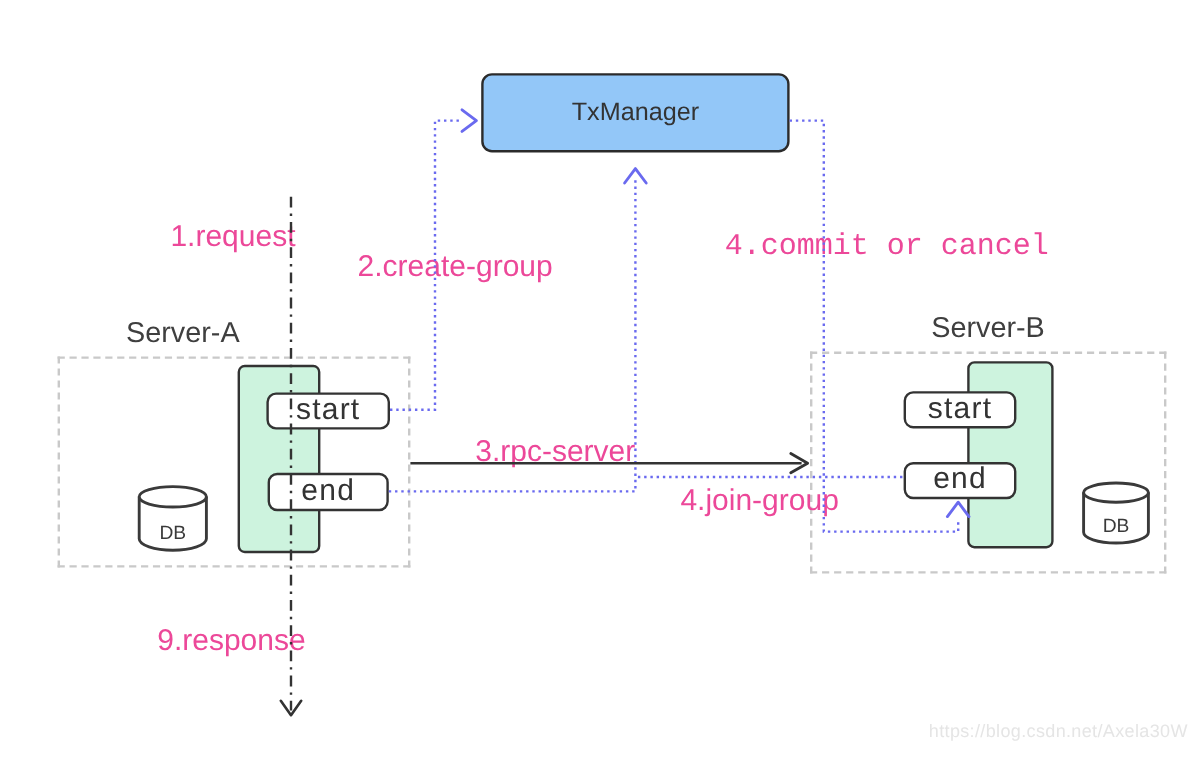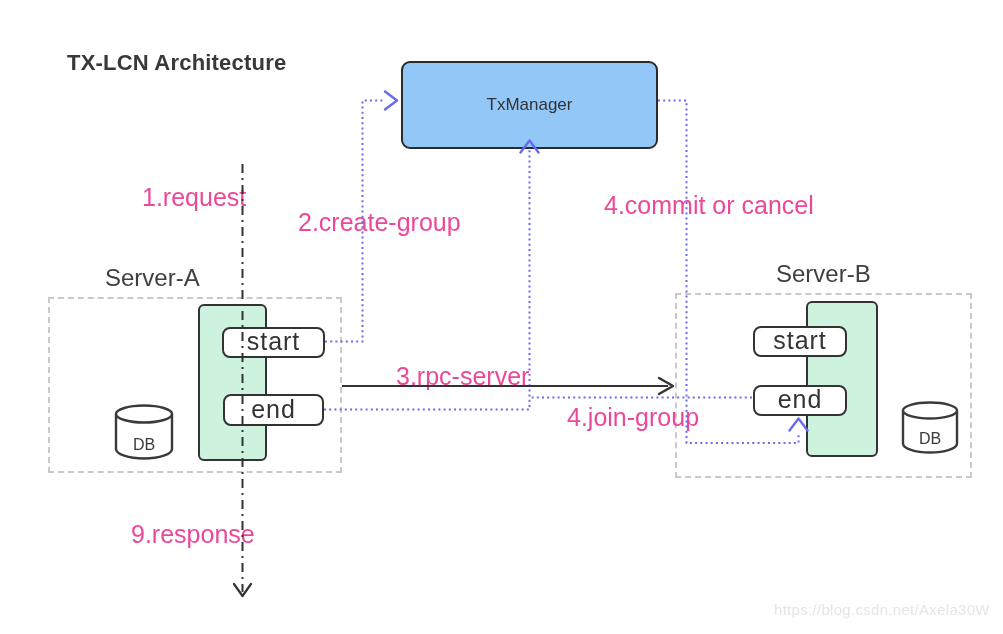--- a/index.html
+++ b/index.html
@@ -5,24 +5,24 @@
   html,body{margin:0;padding:0;background:#ffffff;}
   .canvas{
     position:relative;width:1003px;height:634px;background:#ffffff;overflow:hidden;
     font-family:"Liberation Sans","DejaVu Sans",sans-serif;color:#3f3f3f;
   }
   .diagram-title{
     position:absolute;left:67px;top:50px;font-size:22px;font-weight:bold;color:#383838;
     letter-spacing:.2px;
   }
   .txmanager{
-    position:absolute;left:401px;top:61px;width:257px;height:88px;box-sizing:border-box;
+    position:absolute;left:401px;top:61px;width:257px;height:66px;box-sizing:border-box;
     background:#93C7F8;border:2.5px solid #2b2b2b;border-radius:9px;
     display:flex;align-items:center;justify-content:center;
-    font-size:17px;color:#333333;z-index:3;
+    font-size:21px;color:#333333;z-index:3;
   }
   .server-box{
     position:absolute;box-sizing:border-box;border:2px dashed #c9c9c9;background:transparent;z-index:1;
   }
   .server-a{left:48px;top:297px;width:294px;height:176px;}
   .server-b{left:675px;top:293px;width:297px;height:185px;}
   .server-label{position:absolute;font-size:24px;color:#3f3f3f;z-index:2;}
   .unit-rect{
     position:absolute;box-sizing:border-box;background:#CDF3DE;border:2px solid #333333;
     border-radius:6px;z-index:2;
@@ -42,36 +42,35 @@
   .db-a{left:113px;top:403px;width:62px;height:58px;}
   .db-b{left:900px;top:400px;width:60px;height:55px;}
   .db-label{
     position:absolute;left:0;right:0;bottom:7px;text-align:center;
     font-size:16px;color:#3a3a3a;z-index:4;
   }
   .edge-label{position:absolute;font-size:25px;color:#ec4899;z-index:5;white-space:nowrap;}
   .lbl-request{left:142px;top:183px;}
   .lbl-create-group{left:298px;top:208px;}
   .lbl-rpc-server{left:396px;top:362px;}
-  .lbl-commit{left:604px;top:191px;}
+  .lbl-commit{left:604px;top:191px;font-family:Liberation Mono, monospace;}
   .lbl-join-group{left:567px;top:403px;}
   .lbl-notify-group{left:364px;top:413px;}
   .lbl-response{left:131px;top:520px;}
   .edges-layer{position:absolute;left:0;top:0;width:1003px;height:634px;z-index:6;pointer-events:none;}
   .watermark{
     position:absolute;left:774px;top:601px;font-size:15px;color:#e5e5e5;z-index:1;
     letter-spacing:.3px;
   }
 </style>
 </head>
 <body>
 
 <div class="canvas">
 
-  <div class="diagram-title">TX-LCN Architecture</div>
 
   <div class="txmanager">
     <span>TxManager</span>
   </div>
 
   <div class="server-label" style="left:105px;top:264px;">Server-A</div>
   <div class="server-box server-a"></div>
   <div class="unit-rect unit-a"></div>
   <div class="node start-a">
     <span>start</span>

